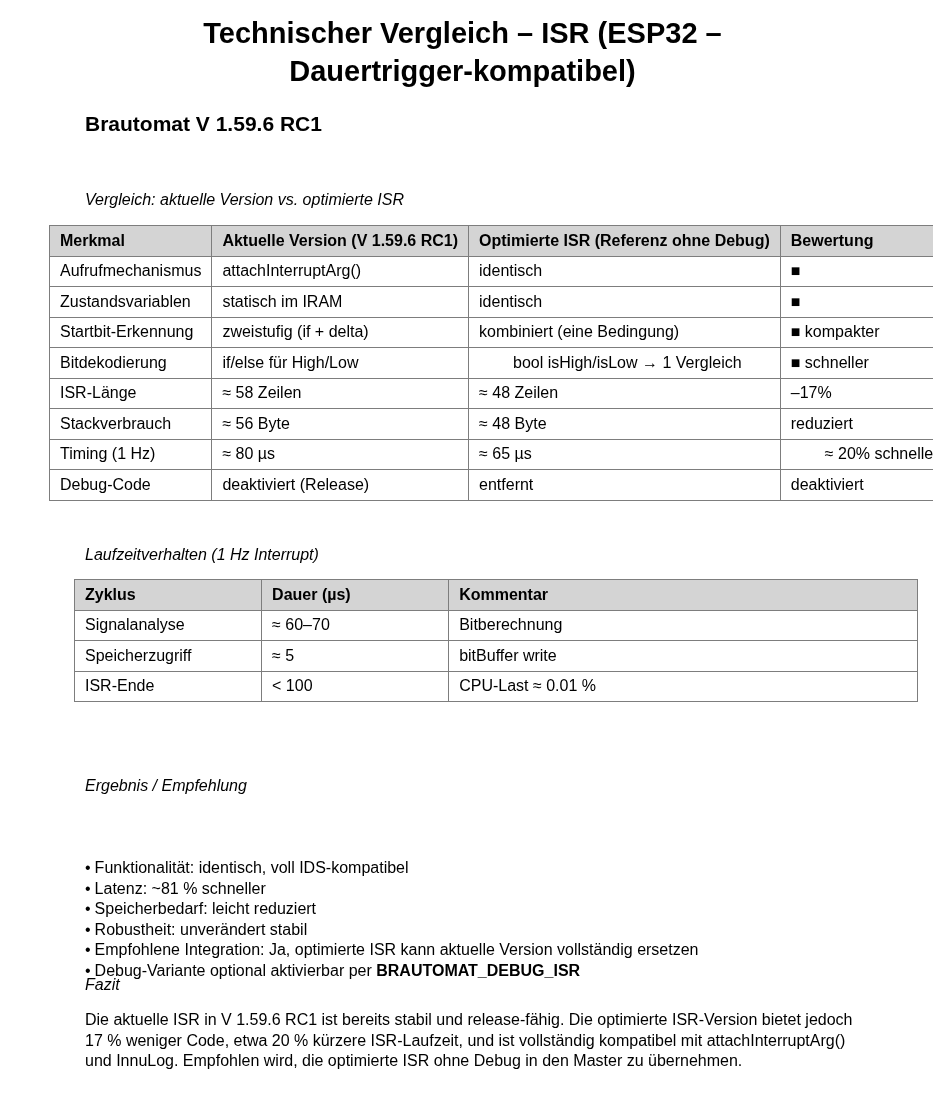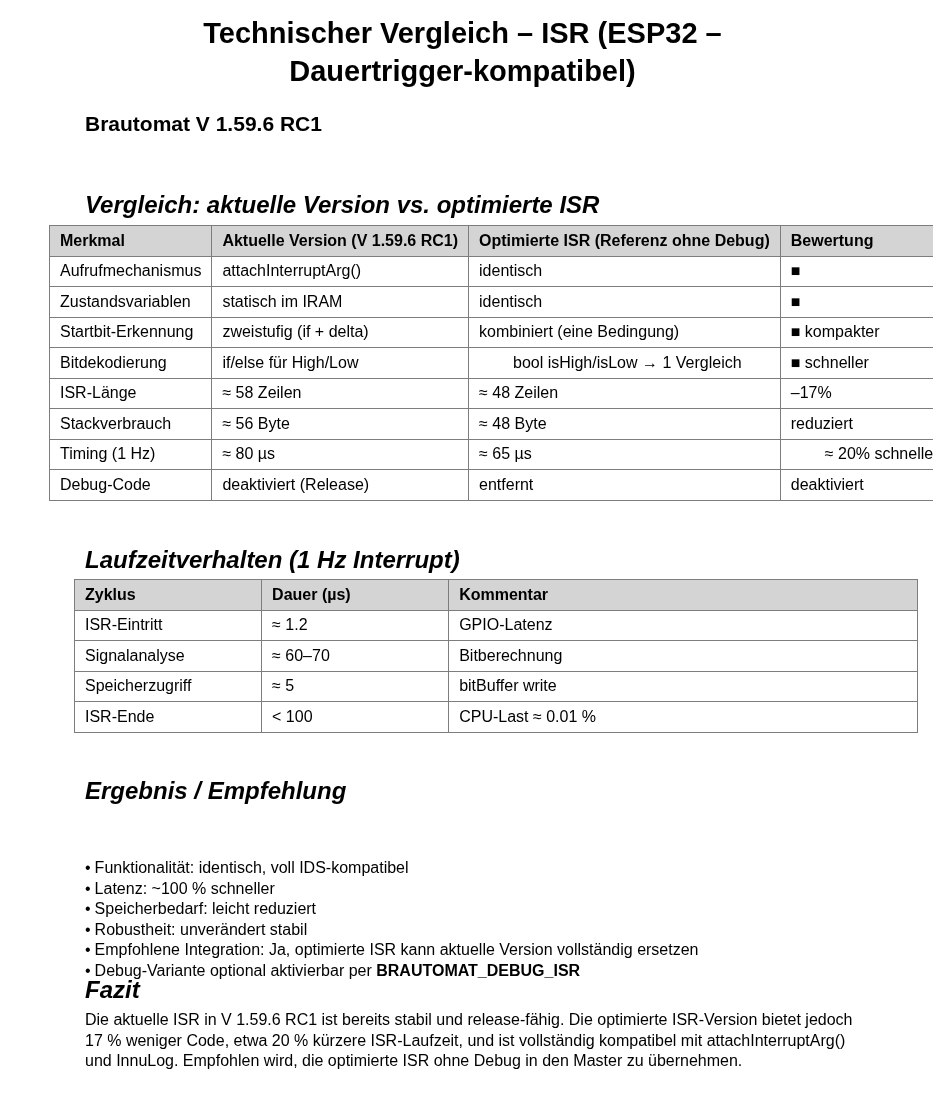--- a/index.html
+++ b/index.html
@@ -8,21 +8,21 @@
     font-family: "Liberation Sans", sans-serif; color: #000;
   }
   .title {
     position: absolute; left: 0; top: 14px; width: 925px;
     text-align: center; font-weight: bold; font-size: 29px; line-height: 38px;
   }
   .subtitle {
     position: absolute; left: 85px; top: 112px; font-weight: bold; font-size: 21px;
   }
   .h2 {
-    position: absolute; left: 85px; font-weight: bold; font-style: italic; font-size: 24px;
+    position: absolute; left: 85px; font-weight: normal; font-style: italic; font-size: 16px;
   }
   table {
     position: absolute; border-collapse: collapse; font-size: 16px;
   }
   th, td {
     border: 1.5px solid #7d7d7d; text-align: left; padding: 0 10px;
     white-space: nowrap; overflow: visible; height: 29.5px;
   }
   th { background: #d4d4d4; font-weight: bold; }
   td.tight { padding-right: 0; padding-left: 44px; }
@@ -124,46 +124,41 @@
     </colgroup>
   <thead>
     <tr>
       <th>Zyklus</th>
       <th>Dauer (µs)</th>
       <th>Kommentar</th>
     </tr>
   </thead>
   <tbody>
     <tr>
-      <td>ISR-Eintritt</td>
-      <td>≈ 1.2</td>
-      <td>GPIO-Latenz</td>
-    </tr>
-    <tr>
       <td>Signalanalyse</td>
       <td>≈ 60–70</td>
       <td>Bitberechnung</td>
     </tr>
     <tr>
       <td>Speicherzugriff</td>
       <td>≈ 5</td>
       <td>bitBuffer write</td>
     </tr>
     <tr>
       <td>ISR-Ende</td>
       <td>&lt; 100</td>
       <td>CPU-Last ≈ 0.01 %</td>
     </tr>
   </tbody>
 </table>
 
 <div class="h2" style="top:777px;">Ergebnis / Empfehlung</div>
 <ul class="list">
   <li>Funktionalität: identisch, voll IDS-kompatibel</li>
-  <li>Latenz: ~100 % schneller</li>
+  <li>Latenz: ~81 % schneller</li>
   <li>Speicherbedarf: leicht reduziert</li>
   <li>Robustheit: unverändert stabil</li>
   <li>Empfohlene Integration: Ja, optimierte ISR kann aktuelle Version vollständig ersetzen</li>
   <li><span>Debug-Variante optional aktivierbar per </span><b>BRAUTOMAT_DEBUG_ISR</b></li>
 </ul>
 
 <div class="h2" style="top:976px;">Fazit</div>
 <div class="para">Die aktuelle ISR in V 1.59.6 RC1 ist bereits stabil und release-fähig. Die optimierte ISR-Version bietet jedoch 17 % weniger Code, etwa 20 % kürzere ISR-Laufzeit, und ist vollständig kompatibel mit attachInterruptArg() und InnuLog. Empfohlen wird, die optimierte ISR ohne Debug in den Master zu übernehmen.</div>
 
 </body></html>

